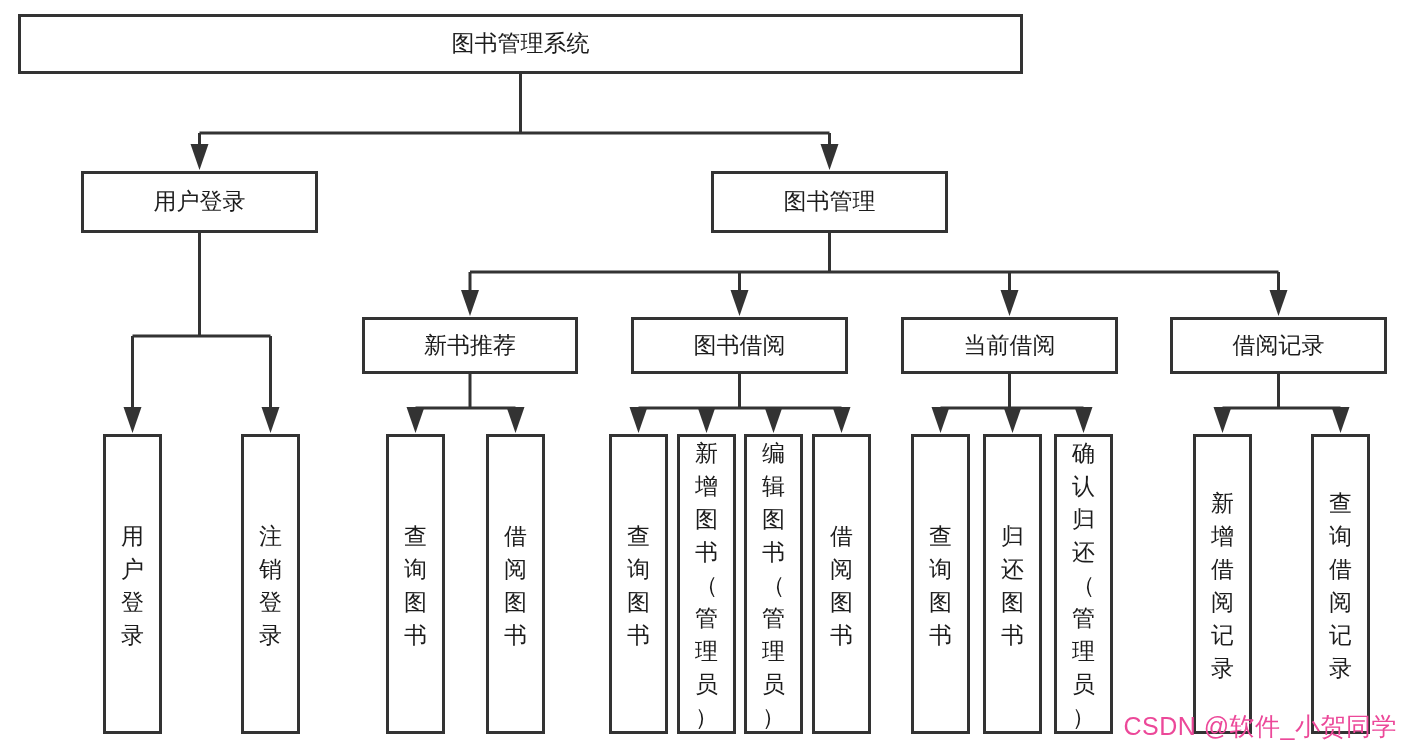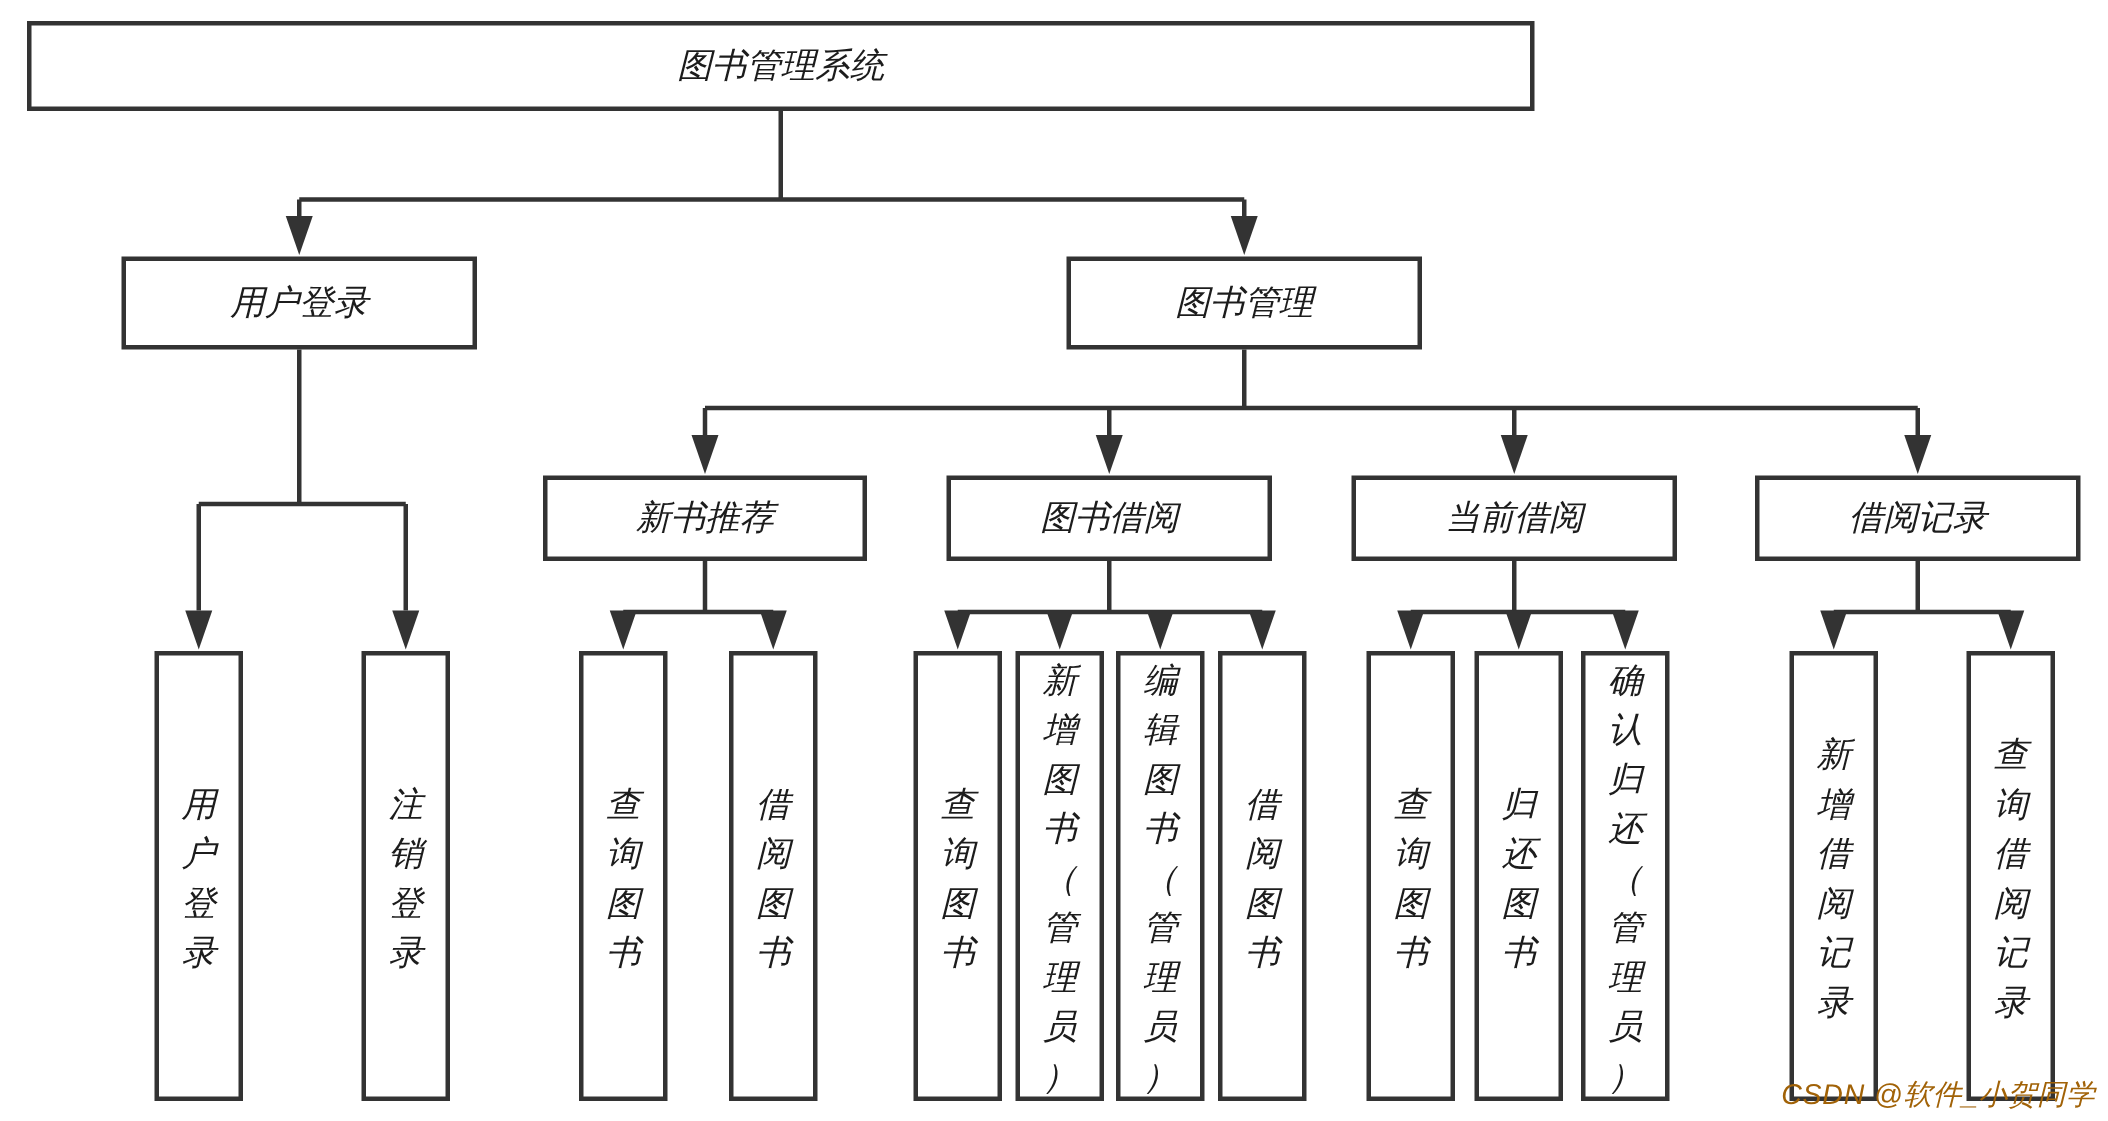--- a/index.html
+++ b/index.html
@@ -13,21 +13,20 @@
     height: 747px;
     font-family: "Liberation Sans", "DejaVu Sans", sans-serif;
     overflow: hidden;
     position: relative;
   }
   #diagram-root {
     position: relative;
     width: 1405px;
     height: 747px;
     background: #ffffff;
-    font-style: italic;
   }
   svg#diagram-canvas {
     position: absolute;
     top: 0;
     left: 0;
     width: 1405px;
     height: 747px;
     display: block;
   }
   .node-box {
@@ -56,22 +55,22 @@
     font-family: "Liberation Sans", "DejaVu Sans", sans-serif;
     font-size: 23px;
     fill: #1c1c1c;
     text-anchor: middle;
   }
   .watermark-text {
     position: absolute;
     right: 8px;
     bottom: 4px;
     font-family: "Liberation Sans", "DejaVu Sans", sans-serif;
-    font-size: 19px;
-    color: #a16207;
+    font-size: 25px;
+    color: #ec4899;
     letter-spacing: 0.5px;
     white-space: nowrap;
     user-select: none;
   }
 </style>
 </head>
 <body>
 
 <div id="diagram-root">
   <svg id="diagram-canvas" viewBox="0 0 1405 747" xmlns="http://www.w3.org/2000/svg">

